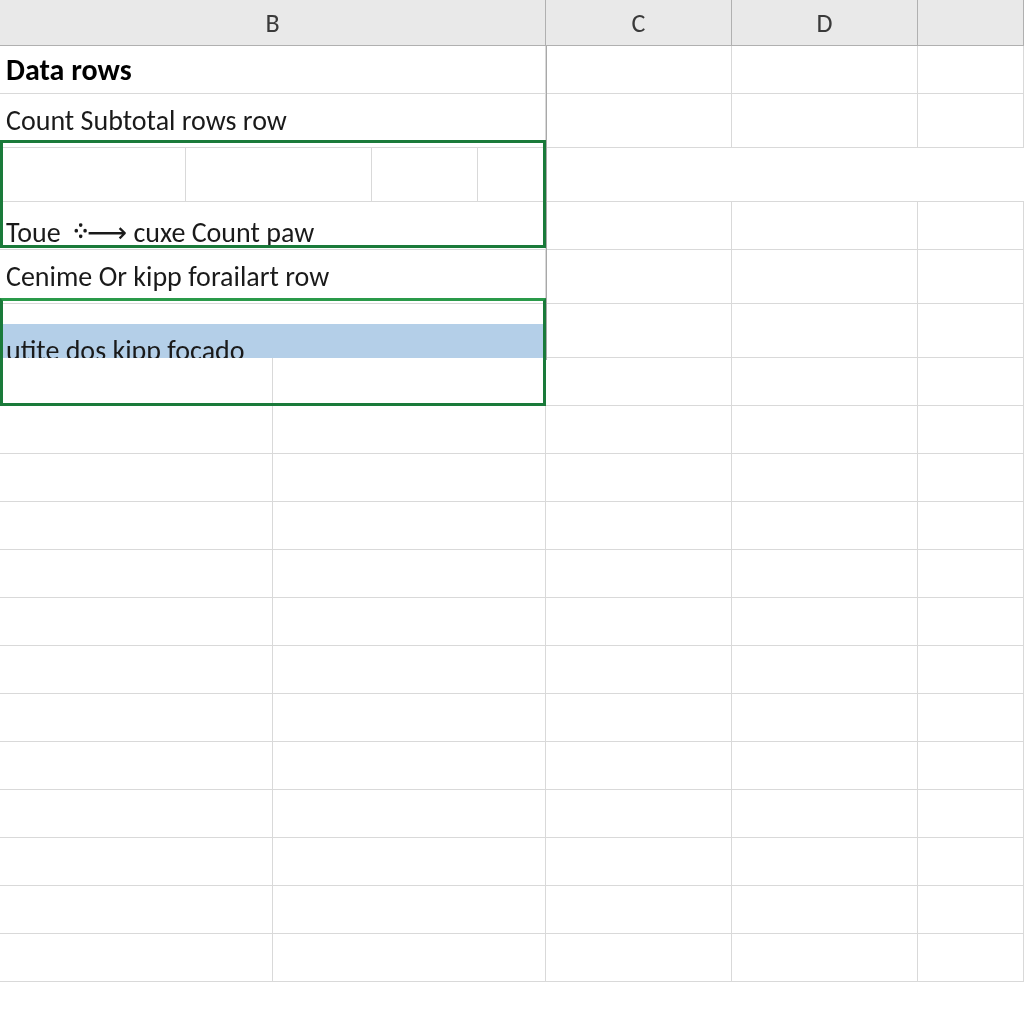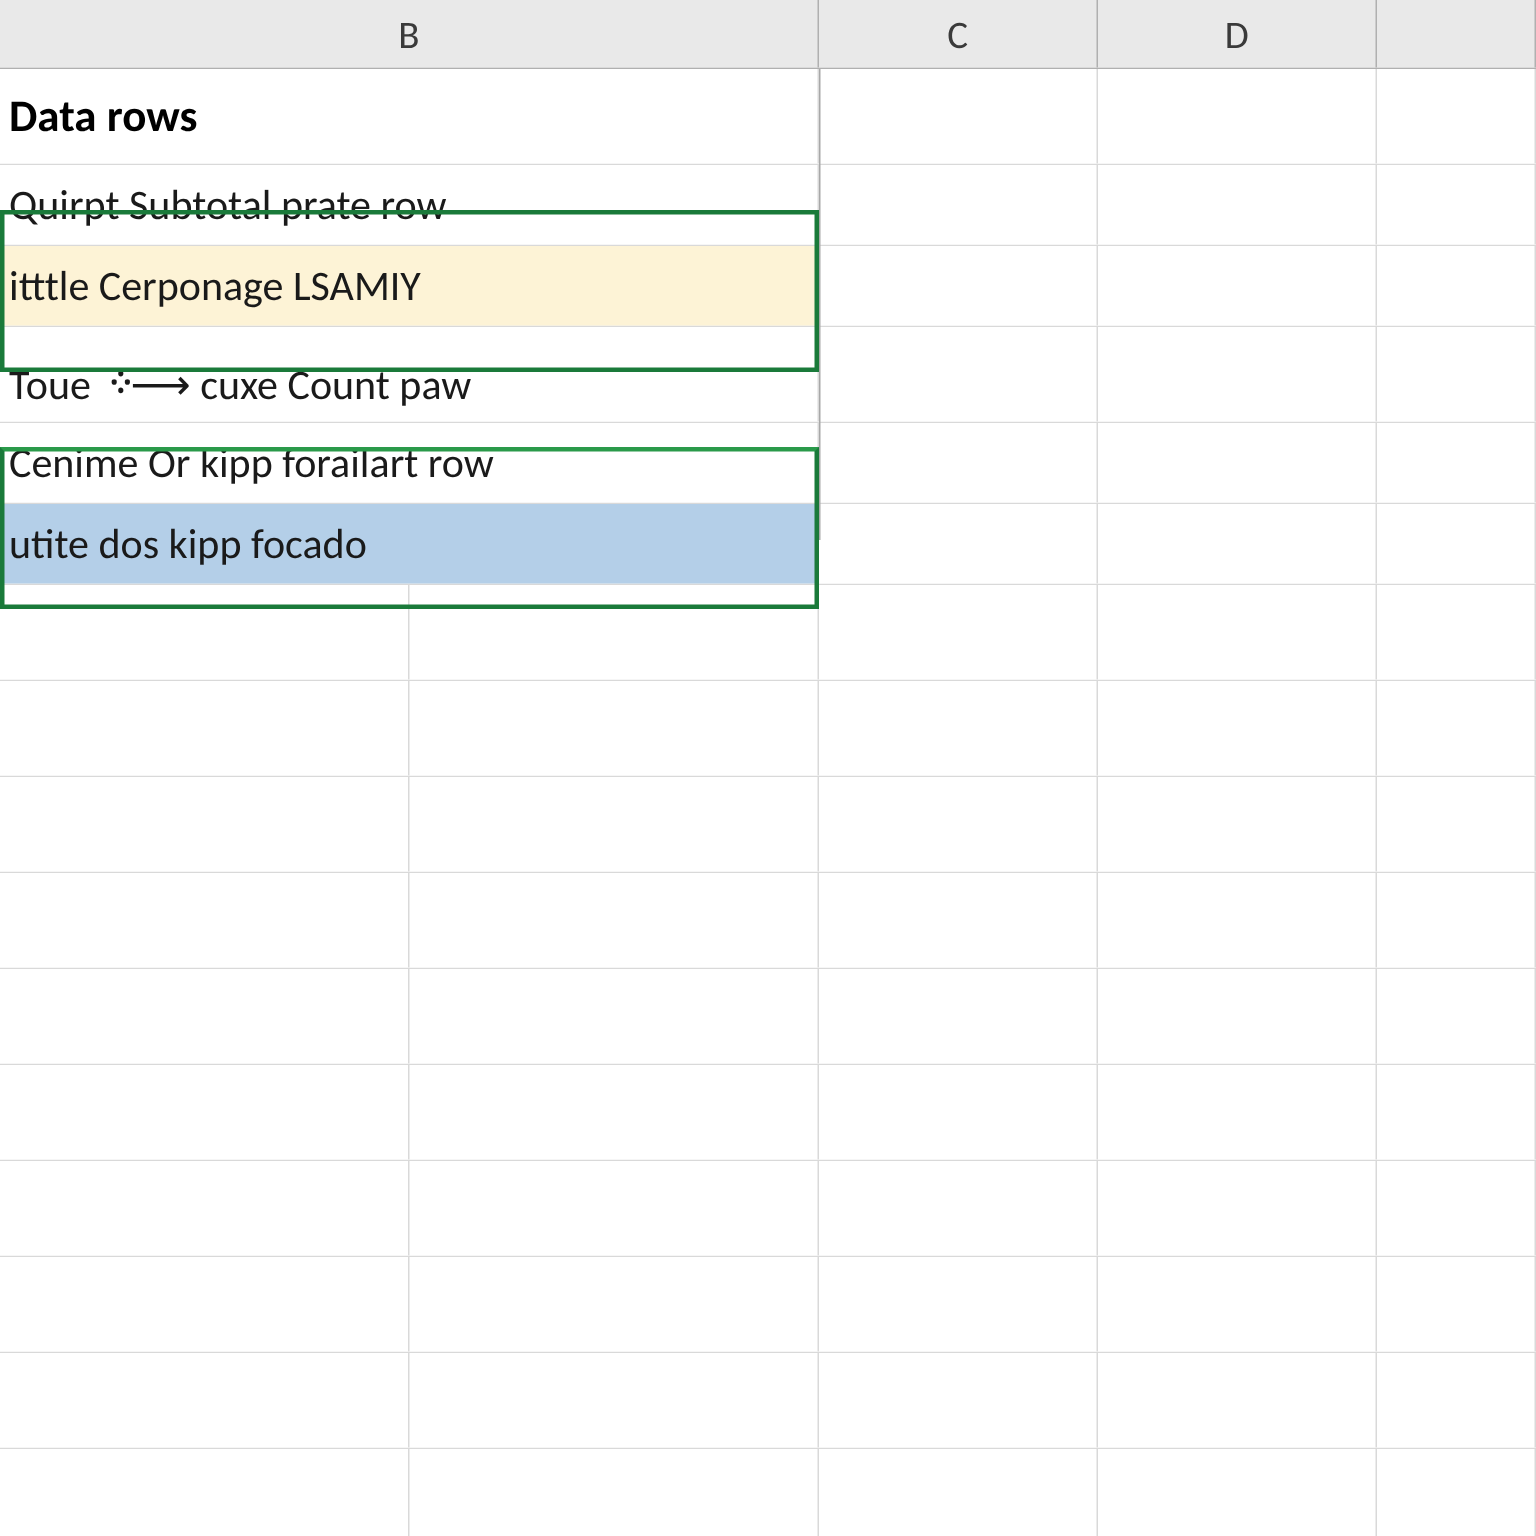--- a/index.html
+++ b/index.html
@@ -28,21 +28,21 @@
     .col-C-header { width: 186px; }
     .col-D-header { width: 186px; }
     .col-E-header { width: 106px; }
     
     
     .grid-body {
       position: relative;
     }
     .row {
       display: flex;
-      height: 64px;
+      height: 48px;
       border-bottom: 1px solid #d9d9d9;
     }
     .row.tall { height: 54px; }
     .cell {
       border-right: 1px solid #d9d9d9;
       height: 100%;
       display: flex;
       align-items: center;
       padding-left: 6px;
       font-size: 28px;
@@ -72,21 +72,21 @@
     .selection-top {
       left: 0px; top: 94px; width: 546px; height: 108px;
     }
     .selection-bottom {
       left: 0px; top: 252px; width: 546px; height: 108px;
       border-top: 3px solid #2a9a4a;
     }
     
     
     .cell.yellow-fill { background: #fdf3d6; }
-    .cell.blue-fill   { background: #b4cfe8; }
+    .cell.blue-fill   { background: #b4cfe8; margin-top: 20px; }
     
     
     .row.split .cell.col-B { padding: 0; }
     .split-inner { display: flex; width: 100%; height: 100%; }
     .split-a { width: 273px; border-right: 1px solid #d9d9d9; height: 100%; }
     .split-b { width: 273px; height: 100%; }
     
     
     
     
@@ -117,28 +117,27 @@
   <div class="grid-body">
 
     <div class="row">
       <div class="cell col-B heading">Data rows</div>
       <div class="cell col-C"></div>
       <div class="cell col-D"></div>
       <div class="cell col-E"></div>
     </div>
 
     <div class="row tall">
-      <div class="cell col-B">Quirpt Subtotal prate row</div>
+      <div class="cell col-B">Count Subtotal rows row</div>
       <div class="cell col-C"></div>
       <div class="cell col-D"></div>
       <div class="cell col-E"></div>
     </div>
 
     <div class="row tall">
-      <div class="cell col-B yellow-fill">itttle Cerponage LSAMIY</div>
       <div class="cell col-C"></div>
       <div class="cell col-D"></div>
       <div class="cell col-E"></div>
     </div>
 
     <div class="row">
       <div class="cell col-B">Toue ᠅⟶ cuxe Count paw</div>
       <div class="cell col-C"></div>
       <div class="cell col-D"></div>
       <div class="cell col-E"></div>

